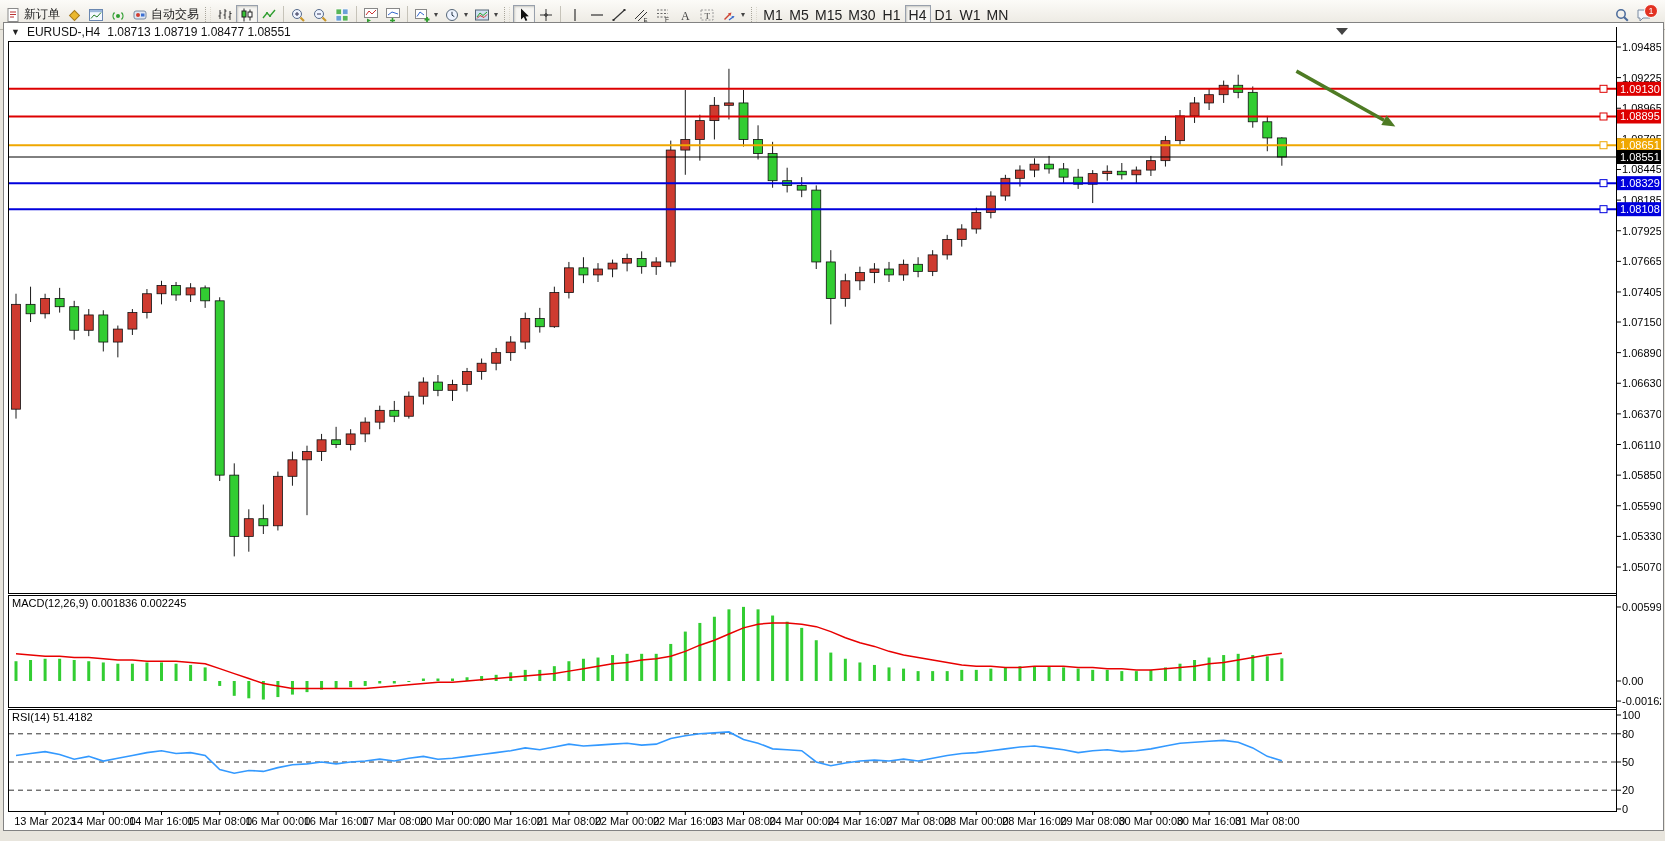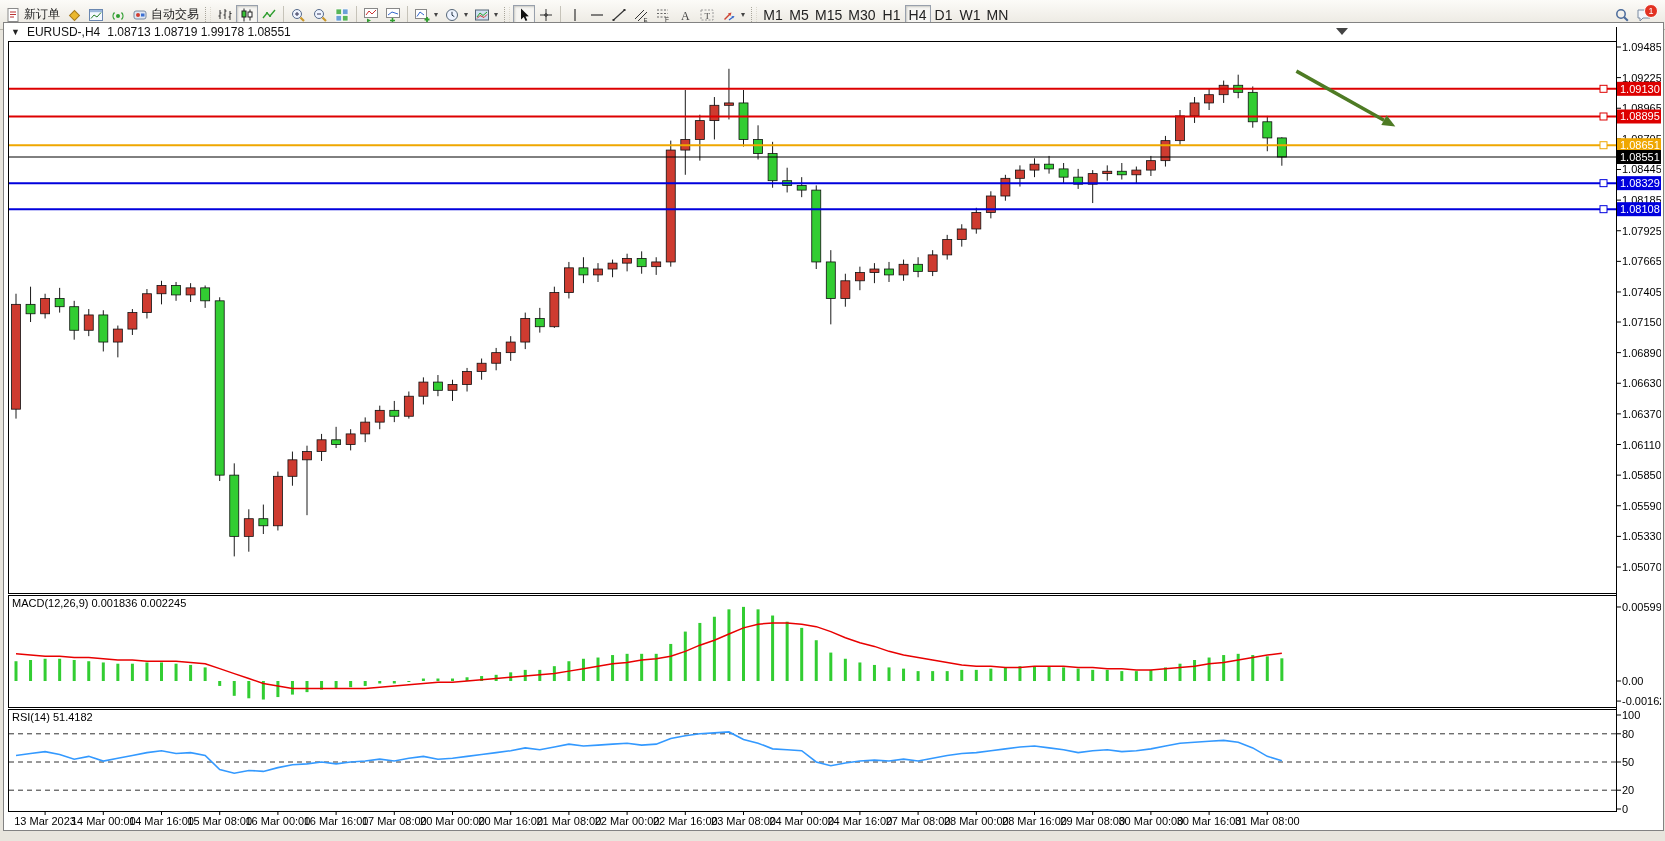--- a/index.html
+++ b/index.html
@@ -238,21 +238,21 @@
         <path d="M2 3h12v8H7l-3 3v-3H2z" fill="#f2f6fb" stroke="#7a8aa0"></path>
       </svg>
     <span class="badge">1</span>
   </button>
 </div>
 
 <div class="chart-window">
   <div class="chart-title">
     <span class="dd">▼</span>
     <span>EURUSD-,H4</span>
-    <span>1.08713 1.08719 1.99178 1.08551</span>
+    <span>1.08713 1.08719 1.08477 1.08551</span>
   </div>
   <svg id="chart-svg" width="1657" height="805">
       <rect x="4.5" y="18.5" width="1608" height="552" fill="#fff" stroke="#000000"></rect>
       <rect x="4.5" y="572.5" width="1608" height="112" fill="#fff" stroke="#000000"></rect>
       <rect x="4.5" y="686.5" width="1608" height="102" fill="#fff" stroke="#000000"></rect>
       <line x1="1612.5" y1="4" x2="1612.5" y2="788" stroke="#000000"></line>
       <line x1="1612" y1="24" x2="1617" y2="24" stroke="#000"></line>
       <text x="1618" y="28" font-size="11" font-family="Liberation Sans, sans-serif" fill="#000">1.09485</text>
       <line x1="1612" y1="54.62287655719315" x2="1617" y2="54.62287655719315" stroke="#000"></line>
       <text x="1618" y="58.62287655719315" font-size="11" font-family="Liberation Sans, sans-serif" fill="#000">1.09225</text>

